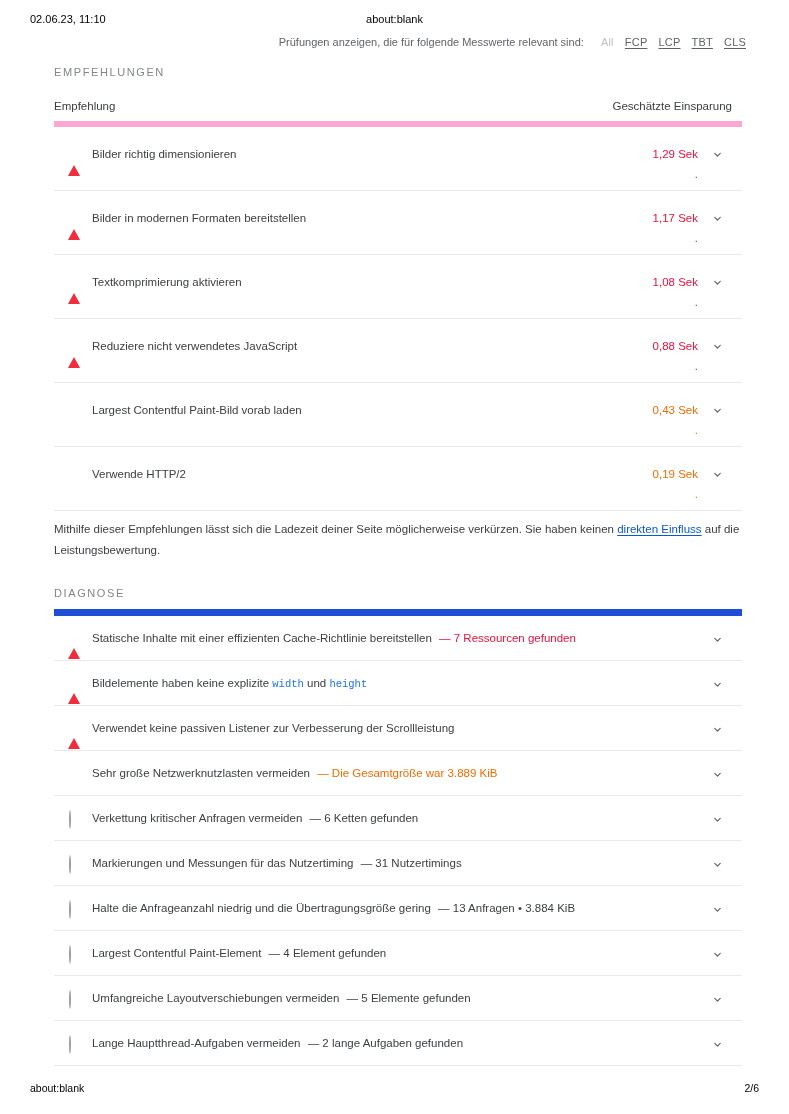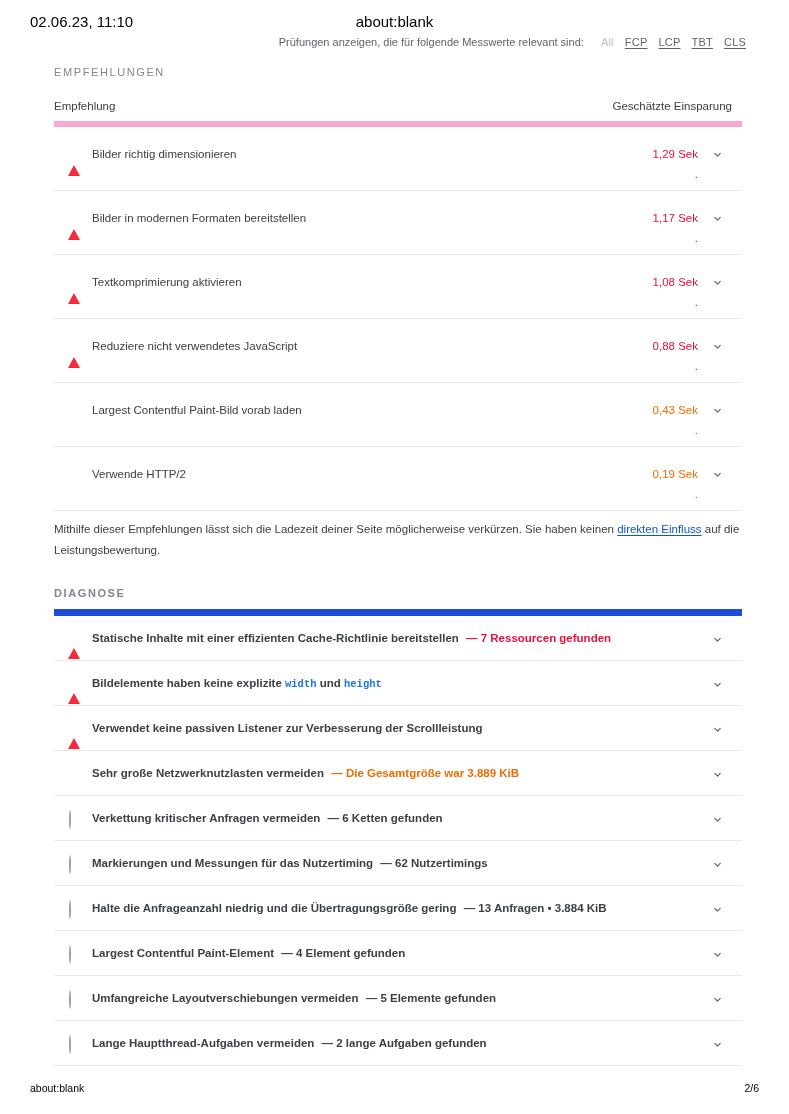--- a/index.html
+++ b/index.html
@@ -17,21 +17,21 @@
     -webkit-font-smoothing: antialiased;
   }
 
   
   .print-header {
     position: absolute;
     top: 13px;
     left: 0;
     width: 789px;
     height: 16px;
-    font-size: 15px;
+    font-size: 11px;
     color: #000;
   }
   .print-header .ph-date {
     position: absolute;
     left: 30px;
     top: 0;
     white-space: nowrap;
   }
   .print-header .ph-title {
     position: absolute;
@@ -327,21 +327,21 @@
       </span>
     </div>
 
   </div>
 </div>
 
 <div class="note-para" style="top:519px;">
   <span>Mithilfe dieser Empfehlungen lässt sich die Ladezeit deiner Seite möglicherweise verkürzen. Sie haben keinen </span><a href="#">direkten Einfluss</a><span> auf die Leistungsbewertung.</span>
 </div>
 
-<div class="section" style="top:587px;font-weight:bold;">
+<div class="section" style="top:587px;">
   <div class="section-title">DIAGNOSE</div>
 
   <div class="diag-table">
 
     <div class="diag-row">
       <span class="dr-icon"><span class="tri"></span></span>
       <span class="dr-text">
         <span>Statische Inhalte mit einer effizienten Cache-Richtlinie bereitstellen</span>
         <span class="dr-sub sev-high">— 7 Ressourcen gefunden</span>
       </span>
@@ -396,21 +396,21 @@
         <svg width="13" height="13" viewBox="0 0 24 24">
             <path d="M7 10l5 5 5-5" fill="none" stroke="#5f6368" stroke-width="2.2" stroke-linecap="round" stroke-linejoin="round"></path>
           </svg>
       </span>
     </div>
 
     <div class="diag-row">
       <span class="dr-icon"><span class="circ"></span></span>
       <span class="dr-text">
         <span>Markierungen und Messungen für das Nutzertiming</span>
-        <span class="dr-sub">— 62 Nutzertimings</span>
+        <span class="dr-sub">— 31 Nutzertimings</span>
       </span>
       <span class="dr-chev chev">
         <svg width="13" height="13" viewBox="0 0 24 24">
             <path d="M7 10l5 5 5-5" fill="none" stroke="#5f6368" stroke-width="2.2" stroke-linecap="round" stroke-linejoin="round"></path>
           </svg>
       </span>
     </div>
 
     <div class="diag-row">
       <span class="dr-icon"><span class="circ"></span></span>

